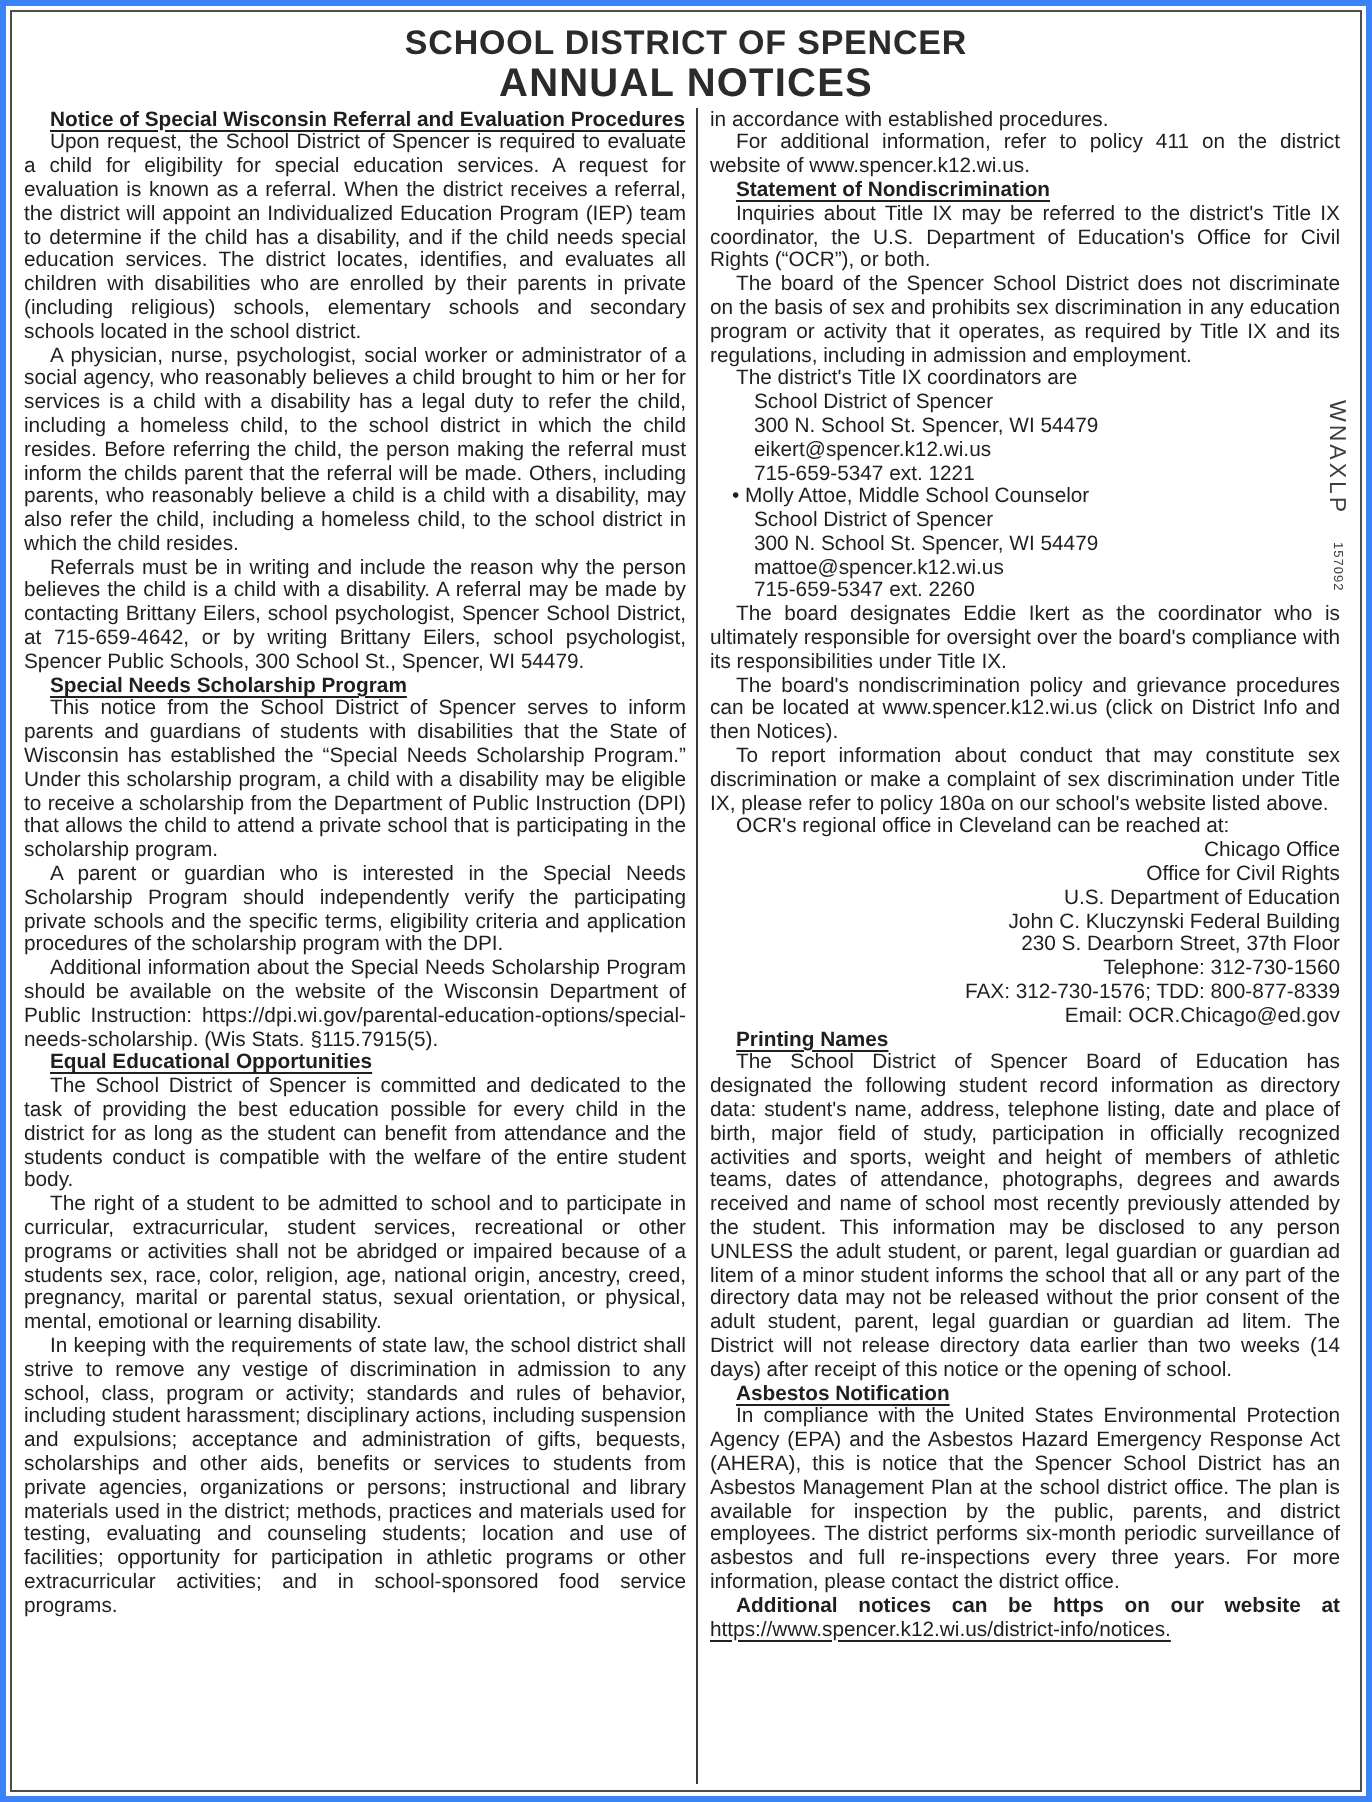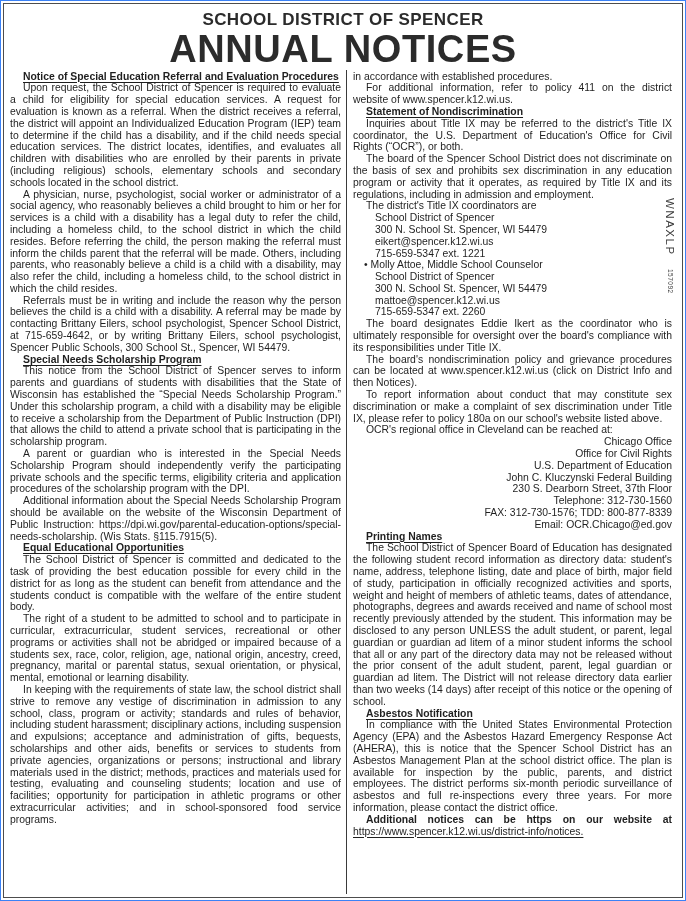--- a/index.html
+++ b/index.html
@@ -1,34 +1,34 @@
 <!DOCTYPE html>
 <html><head>
 <meta charset="utf-8">
 <style>
   html,body { margin:0; padding:0; background:#ffffff; }
   .page {
     box-sizing:border-box;
     width:686px; height:901px;
     background:#ffffff;
-    border:1px solid #3b82f6;
+    border:3px solid #3b82f6;
     position:relative;
     font-family:"Liberation Sans","DejaVu Sans",sans-serif;
     color:#1f1f1f;
   }
   .inner {
     position:absolute; top:2px; left:2px; right:2px; bottom:2px;
     border:1px solid #4d4d4d;
     padding:2px 4px 3px 4px;
     display:flex; flex-direction:column;
     overflow:hidden;
   }
   .masthead { text-align:center; padding:4px 0 2px 0; }
   .masthead .t1 { font-size:17px; font-weight:bold; letter-spacing:0.4px; color:#2b2b2b; line-height:1.15; }
-  .masthead .t2 { font-size:38px; font-weight:bold; letter-spacing:0.6px; color:#2b2b2b; line-height:1.0; }
+  .masthead .t2 { font-size:20px; font-weight:bold; letter-spacing:0.6px; color:#2b2b2b; line-height:1.0; }
   .columns { display:flex; flex:1; align-items:stretch; }
   .col { font-size:10.4px; line-height:11.8px; text-align:justify; }
   .col-left  { width:331px; padding:1px 5px 0 2px; border-right:1px solid #3a3a3a; }
   .col-right { flex:1; padding:1px 6px 0 6px; }
   .p { margin:0; text-indent:13px; }
   .p-cont { margin:0; text-indent:0; }
   .sec-h { margin:0; font-weight:bold; text-indent:13px; text-align:justify; }
   .sec-h span { text-decoration:underline; text-decoration-thickness:1px; text-underline-offset:1.5px; }
   .bullet { margin:0; padding-left:22px; text-align:left; }
   .bullet div { text-indent:0; }
@@ -52,21 +52,21 @@
   <div class="inner">
 
     <div class="masthead">
       <div class="t1">SCHOOL DISTRICT OF SPENCER</div>
       <div class="t2">ANNUAL NOTICES</div>
     </div>
 
     <div class="columns">
 
       <div class="col col-left">
-        <p class="sec-h"><span>Notice of Special Education Referral and Evaluation Procedures</span></p>
+        <p class="sec-h"><span>Notice of Special Wisconsin Referral and Evaluation Procedures</span></p>
         <p class="p">Upon request, the School District of Spencer is required to evaluate a child for eligibility for special education services. A request for evaluation is known as a referral. When the district receives a referral, the district will appoint an Individualized Education Program (IEP) team to determine if the child has a disability, and if the child needs special education services. The district locates, identifies, and evaluates all children with disabilities who are enrolled by their parents in private (including religious) schools, elementary schools and secondary schools located in the school district.</p>
         <p class="p">A physician, nurse, psychologist, social worker or administrator of a social agency, who reasonably believes a child brought to him or her for services is a child with a disability has a legal duty to refer the child, including a homeless child, to the school district in which the child resides. Before referring the child, the person making the referral must inform the childs parent that the referral will be made. Others, including parents, who reasonably believe a child is a child with a disability, may also refer the child, including a homeless child, to the school district in which the child resides.</p>
         <p class="p">Referrals must be in writing and include the reason why the person believes the child is a child with a disability. A referral may be made by contacting Brittany Eilers, school psychologist, Spencer School District, at 715-659-4642, or by writing Brittany Eilers, school psychologist, Spencer Public Schools, 300 School St., Spencer, WI 54479.</p>
 
         <p class="sec-h"><span>Special Needs Scholarship Program</span></p>
         <p class="p">This notice from the School District of Spencer serves to inform parents and guardians of students with disabilities that the State of Wisconsin has established the “Special Needs Scholarship Program.” Under this scholarship program, a child with a disability may be eligible to receive a scholarship from the Department of Public Instruction (DPI) that allows the child to attend a private school that is participating in the scholarship program.</p>
         <p class="p">A parent or guardian who is interested in the Special Needs Scholarship Program should independently verify the participating private schools and the specific terms, eligibility criteria and application procedures of the scholarship program with the DPI.</p>
         <p class="p">Additional information about the Special Needs Scholarship Program should be available on the website of the Wisconsin Department of Public Instruction: https://dpi.wi.gov/parental-education-options/special-needs-scholarship. (Wis Stats. §115.7915(5).</p>
 
         <p class="sec-h"><span>Equal Educational Opportunities</span></p>

